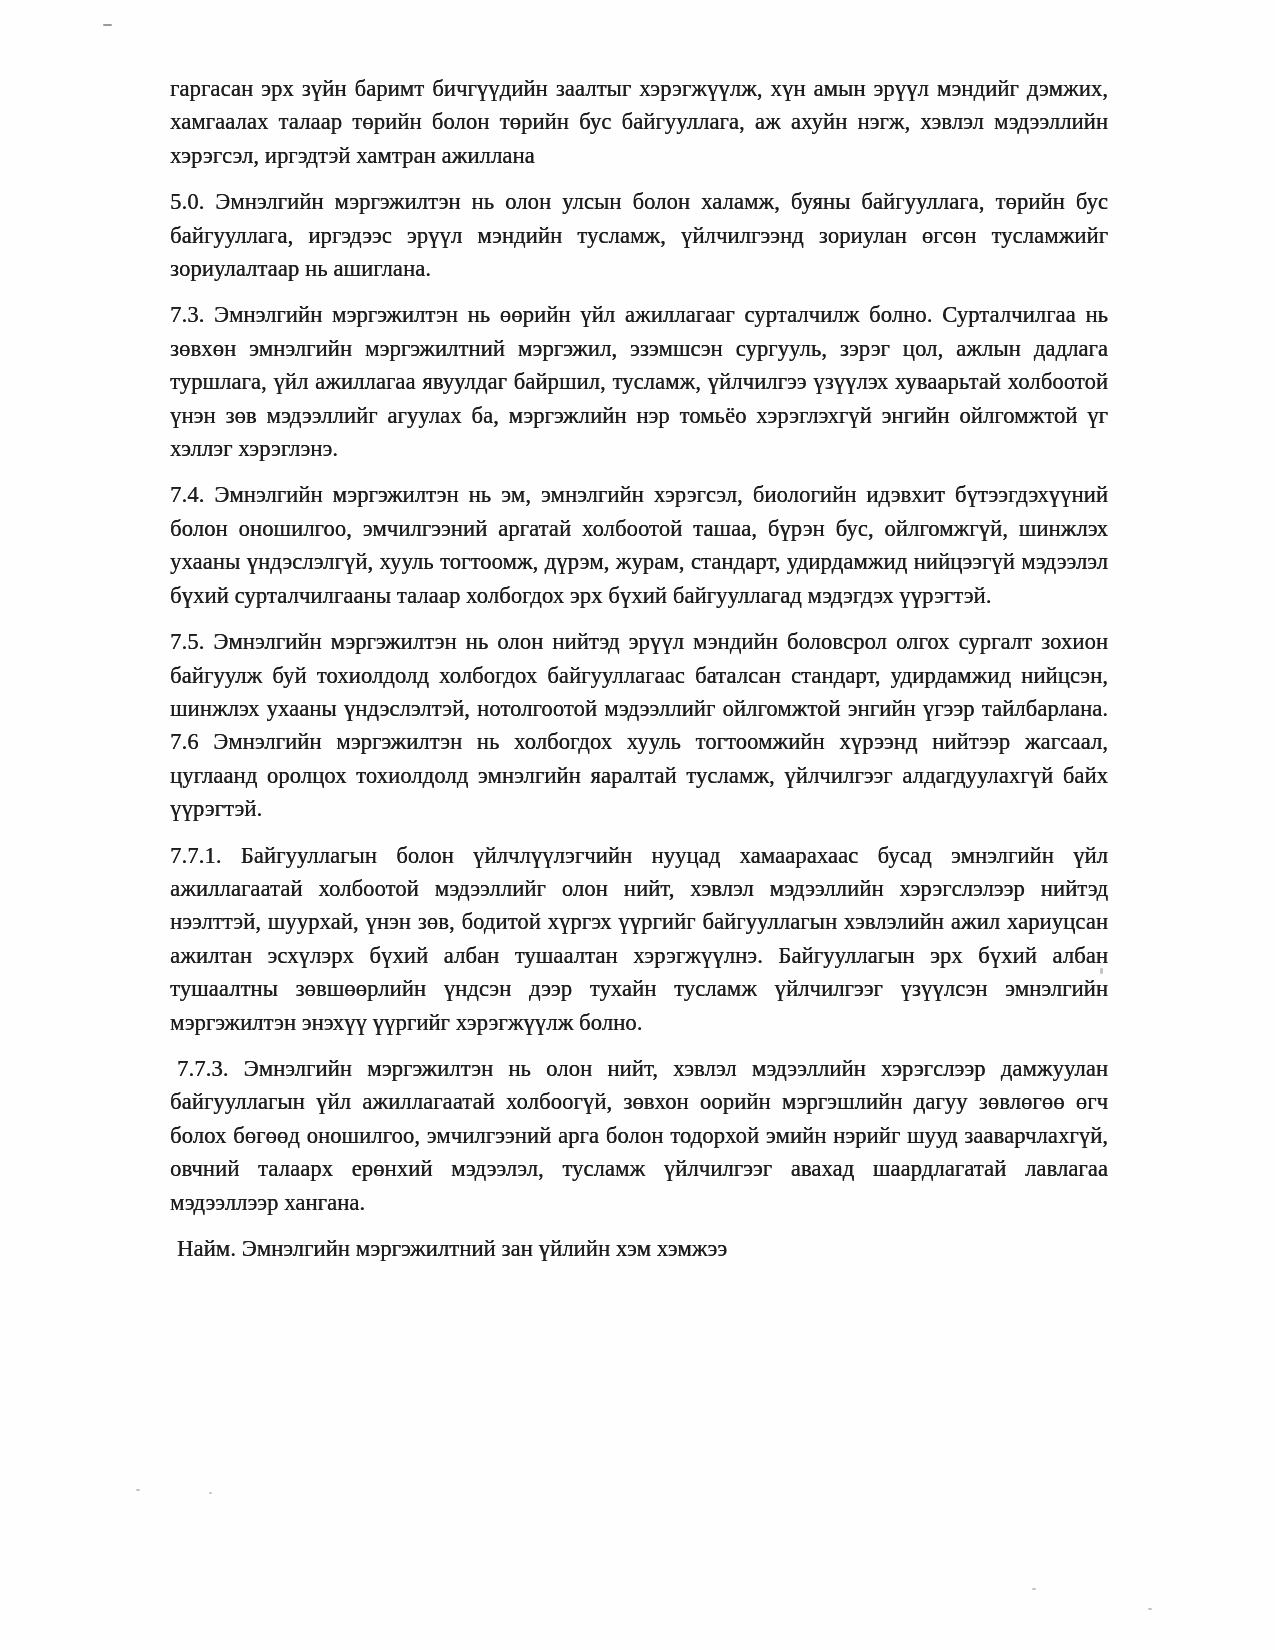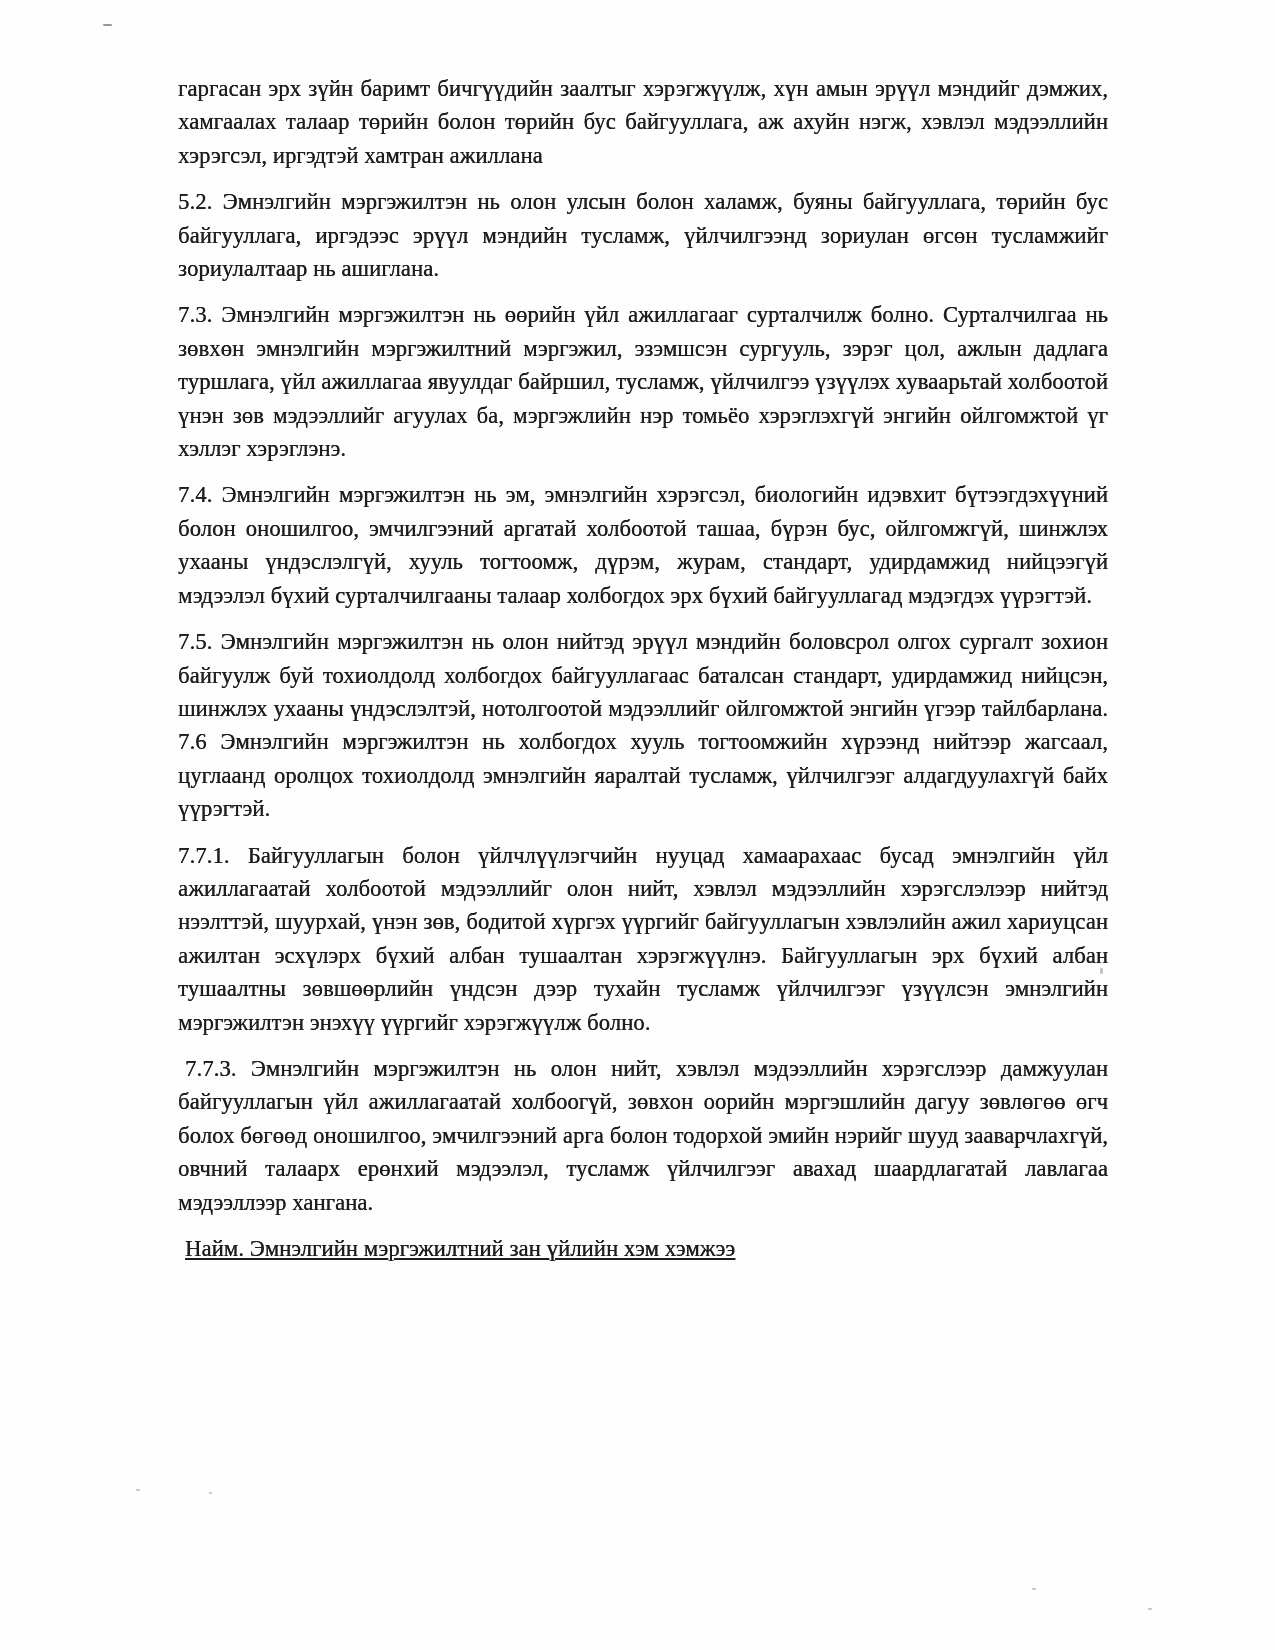--- a/index.html
+++ b/index.html
@@ -22,28 +22,27 @@
     width: 938px;
     color: #1e1e1e;
     font-size: 22.6px;
     line-height: 33.4px;
     text-align: justify;
     
     text-shadow: 0.35px 0 0 currentColor;
     letter-spacing: 0.1px;
   }
   .content p {
-    margin: 0 0 13px 8px;
+    margin: 0 0 13px 0;
   }
   .indent-sm {
     text-indent: 7px;
   }
   .heading-line {
     margin-top: 6px;
-    text-decoration: underline;
   }
   
   .speck {
     position: absolute;
     background: #9a9a9a;
     border-radius: 1px;
   }
   .speck.faint { background: #c4c4c4; }
 </style>
 </head>
@@ -53,21 +52,21 @@
 
   <div class="speck" style="left:103px; top:24px; width:9px; height:2px;"></div>
   <div class="speck faint" style="left:1100px; top:968px; width:3px; height:6px;"></div>
   <div class="speck faint" style="left:136px; top:1489px; width:4px; height:2px;"></div>
   <div class="speck faint" style="left:209px; top:1492px; width:3px; height:2px;"></div>
   <div class="speck faint" style="left:1032px; top:1588px; width:4px; height:2px;"></div>
   <div class="speck faint" style="left:1148px; top:1608px; width:4px; height:2px;"></div>
 
   <div class="content">
     <p>гаргасан эрх зүйн баримт бичгүүдийн заалтыг хэрэгжүүлж, хүн амын эрүүл мэндийг дэмжих, хамгаалах талаар төрийн болон төрийн бус байгууллага, аж ахуйн нэгж, хэвлэл мэдээллийн хэрэгсэл, иргэдтэй хамтран ажиллана</p>
-    <p>5.2. Эмнэлгийн мэргэжилтэн нь олон улсын болон халамж, буяны байгууллага, төрийн бус байгууллага, иргэдээс эрүүл мэндийн тусламж, үйлчилгээнд зориулан өгсөн тусламжийг зориулалтаар нь ашиглана.</p>
+    <p>5.0. Эмнэлгийн мэргэжилтэн нь олон улсын болон халамж, буяны байгууллага, төрийн бус байгууллага, иргэдээс эрүүл мэндийн тусламж, үйлчилгээнд зориулан өгсөн тусламжийг зориулалтаар нь ашиглана.</p>
     <p>7.3. Эмнэлгийн мэргэжилтэн нь өөрийн үйл ажиллагааг сурталчилж болно. Сурталчилгаа нь зөвхөн эмнэлгийн мэргэжилтний мэргэжил, эзэмшсэн сургууль, зэрэг цол, ажлын дадлага туршлага, үйл ажиллагаа явуулдаг байршил, тусламж, үйлчилгээ үзүүлэх хуваарьтай холбоотой үнэн зөв мэдээллийг агуулах ба, мэргэжлийн нэр томьёо хэрэглэхгүй энгийн ойлгомжтой үг хэллэг хэрэглэнэ.</p>
     <p>7.4. Эмнэлгийн мэргэжилтэн нь эм, эмнэлгийн хэрэгсэл, биологийн идэвхит бүтээгдэхүүний болон оношилгоо, эмчилгээний аргатай холбоотой ташаа, бүрэн бус, ойлгомжгүй, шинжлэх ухааны үндэслэлгүй, хууль тогтоомж, дүрэм, журам, стандарт, удирдамжид нийцээгүй мэдээлэл бүхий сурталчилгааны талаар холбогдох эрх бүхий байгууллагад мэдэгдэх үүрэгтэй.</p>
     <p>7.5. Эмнэлгийн мэргэжилтэн нь олон нийтэд эрүүл мэндийн боловсрол олгох сургалт зохион байгуулж буй тохиолдолд холбогдох байгууллагаас баталсан стандарт, удирдамжид нийцсэн, шинжлэх ухааны үндэслэлтэй, нотолгоотой мэдээллийг ойлгомжтой энгийн үгээр тайлбарлана. 7.6 Эмнэлгийн мэргэжилтэн нь холбогдох хууль тогтоомжийн хүрээнд нийтээр жагсаал, цуглаанд оролцох тохиолдолд эмнэлгийн яаралтай тусламж, үйлчилгээг алдагдуулахгүй байх үүрэгтэй.</p>
     <p>7.7.1. Байгууллагын болон үйлчлүүлэгчийн нууцад хамаарахаас бусад эмнэлгийн үйл ажиллагаатай холбоотой мэдээллийг олон нийт, хэвлэл мэдээллийн хэрэгслэлээр нийтэд нээлттэй, шуурхай, үнэн зөв, бодитой хүргэх үүргийг байгууллагын хэвлэлийн ажил хариуцсан ажилтан эсхүлэрх бүхий албан тушаалтан хэрэгжүүлнэ. Байгууллагын эрх бүхий албан тушаалтны зөвшөөрлийн үндсэн дээр тухайн тусламж үйлчилгээг үзүүлсэн эмнэлгийн мэргэжилтэн энэхүү үүргийг хэрэгжүүлж болно.</p>
     <p class="indent-sm">7.7.3. Эмнэлгийн мэргэжилтэн нь олон нийт, хэвлэл мэдээллийн хэрэгслээр дамжуулан байгууллагын үйл ажиллагаатай холбоогүй, зөвхон оорийн мэргэшлийн дагуу зөвлөгөө өгч болох бөгөөд оношилгоо, эмчилгээний арга болон тодорхой эмийн нэрийг шууд зааварчлахгүй, овчний талаарх ерөнхий мэдээлэл, тусламж үйлчилгээг авахад шаардлагатай лавлагаа мэдээллээр хангана.</p>
     <p class="indent-sm heading-line">Найм. Эмнэлгийн мэргэжилтний зан үйлийн хэм хэмжээ</p>
   </div>
 
 </div>
 

